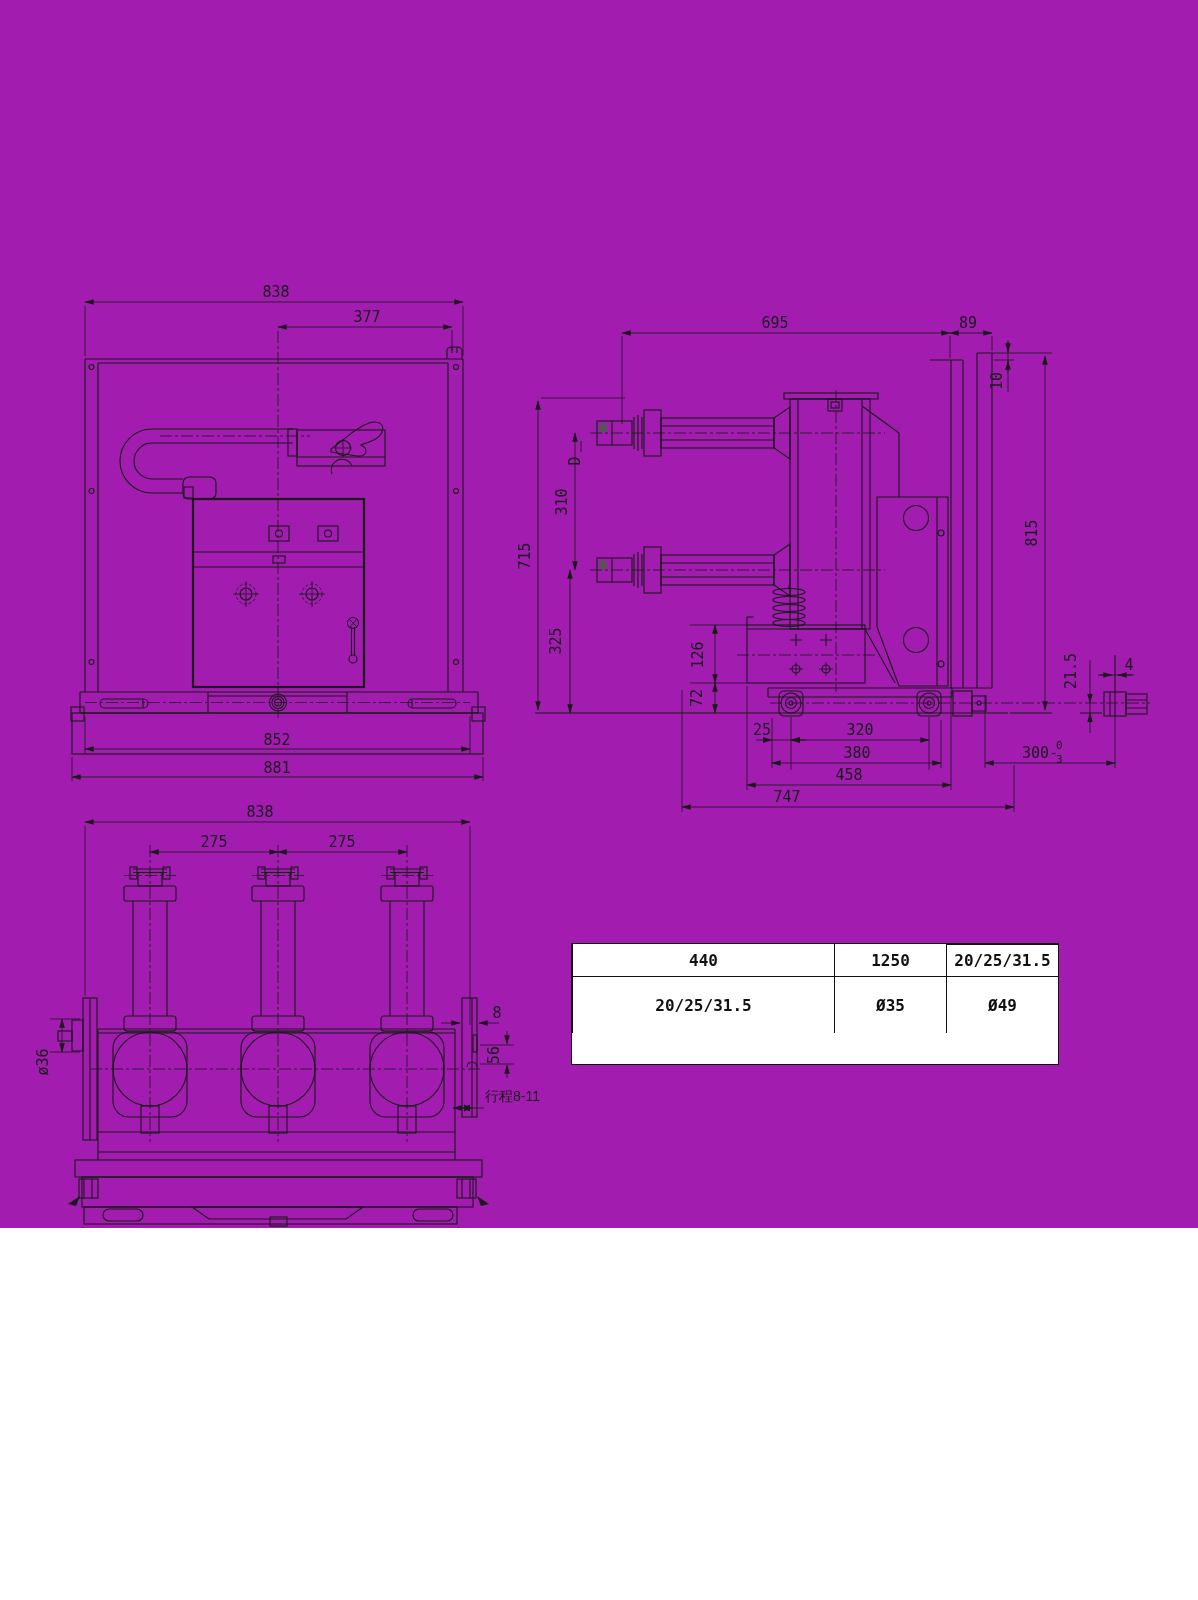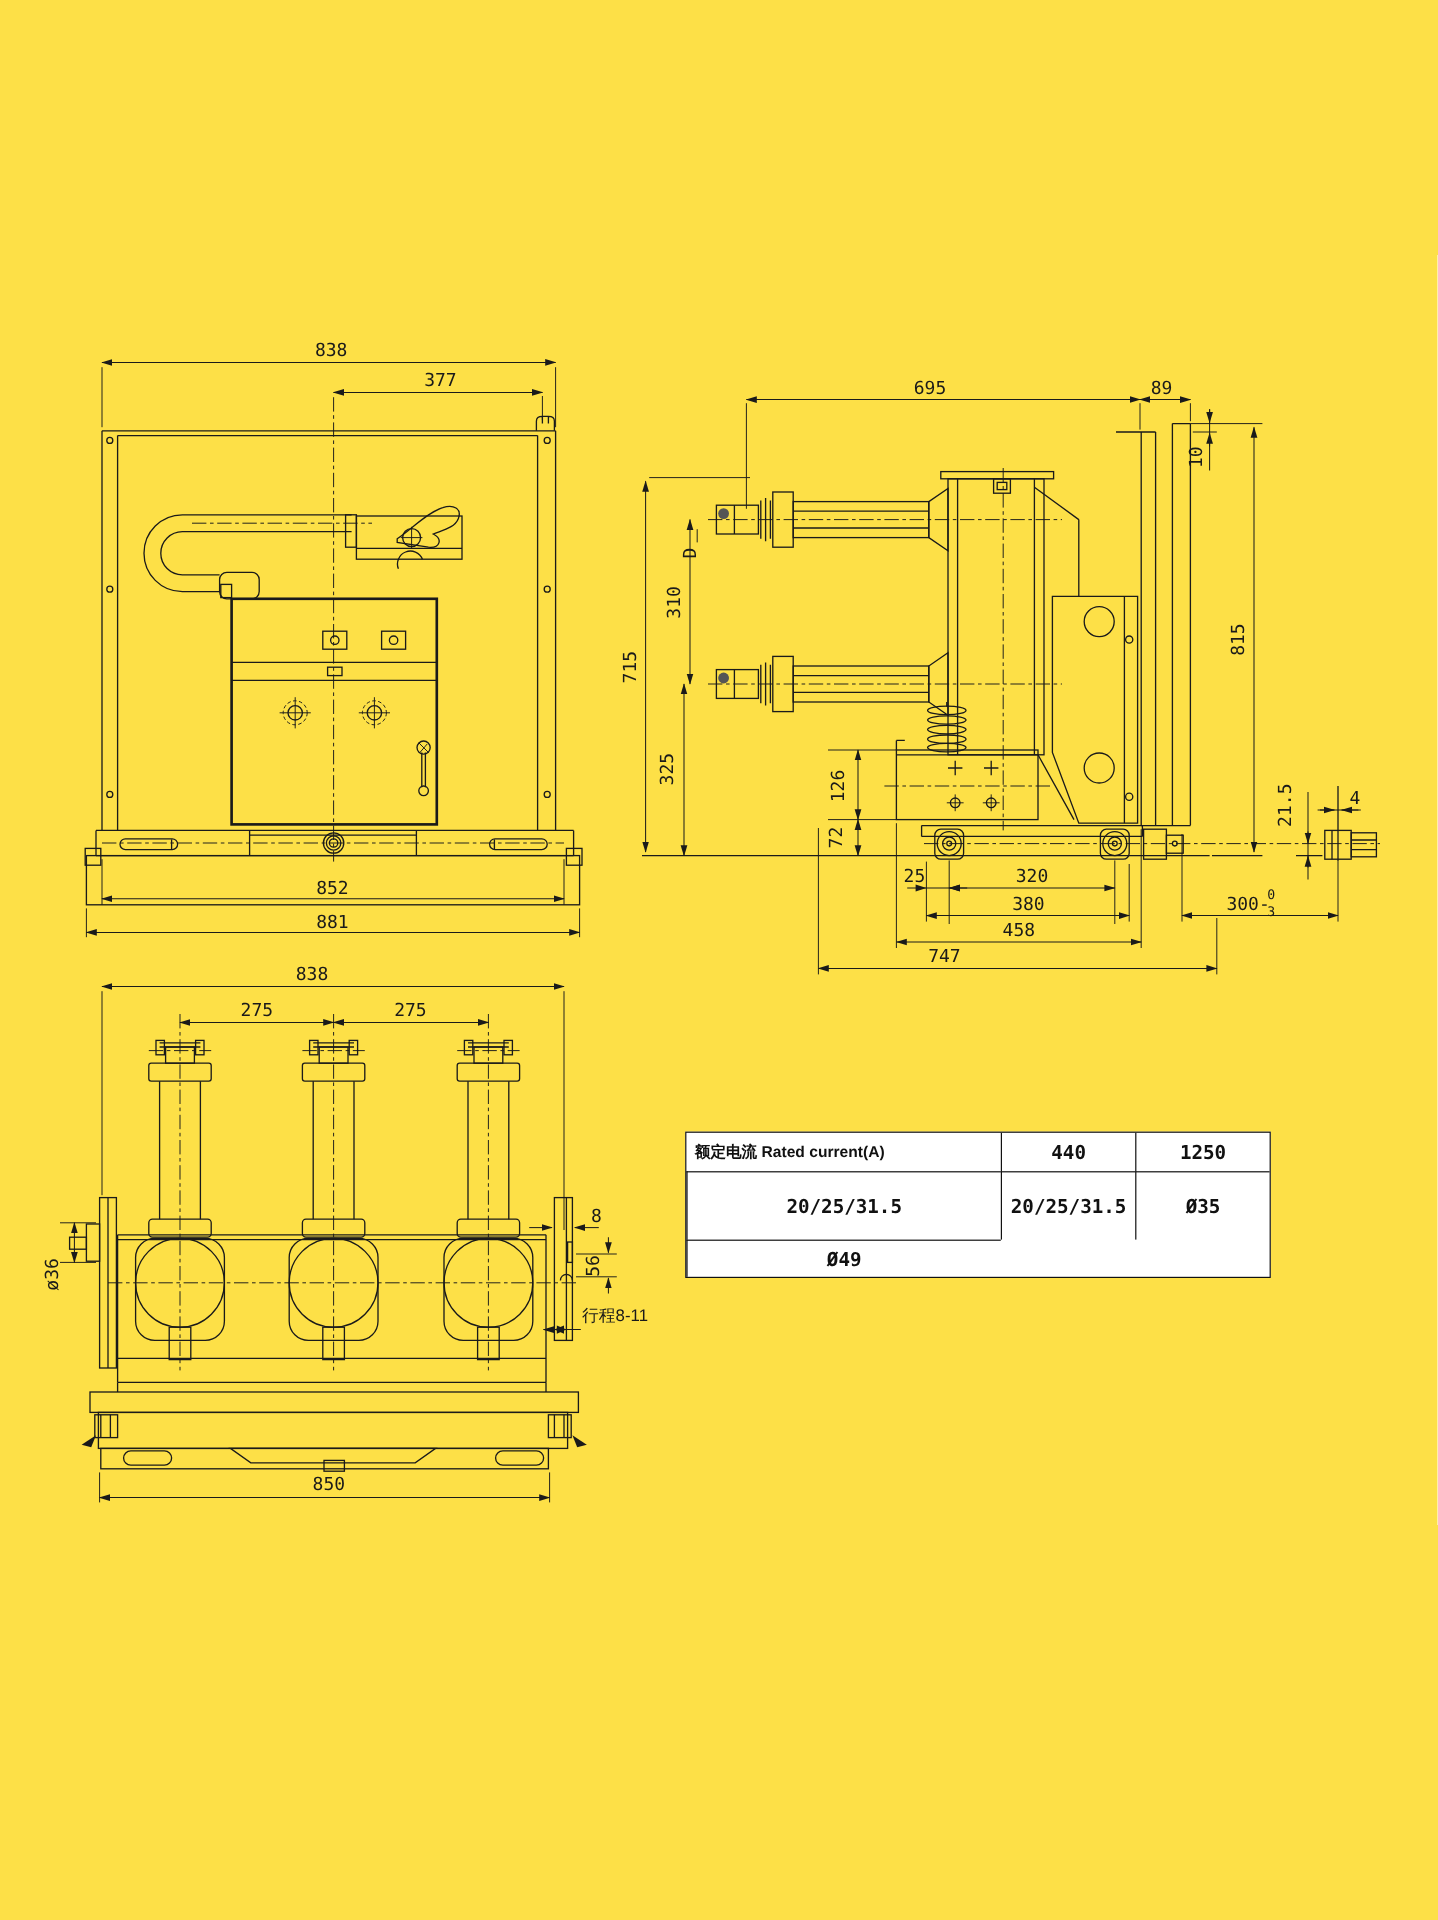--- a/index.html
+++ b/index.html
@@ -1,16 +1,16 @@
 <!DOCTYPE html>
 <html><head>
 <meta charset="utf-8">
 <style>
   html,body{margin:0;padding:0;background:#ffffff;}
-  #page{position:relative;width:1198px;height:1600px;background:#fde047;overflow:hidden;
+  #page{position:relative;width:1198px;height:1228px;background:#a21caf;overflow:hidden;
         font-family:"DejaVu Sans Mono","Liberation Sans",monospace;}
   svg{position:absolute;left:0;top:0;}
   svg text{font-family:"DejaVu Sans Mono",monospace;font-size:15px;fill:#1a1a1a;stroke:none;}
   .small{font-size:11px;}
   
   .spec{position:absolute;left:571px;top:943px;width:486px;border:1.7px solid #111;
         display:grid;grid-template-columns:262px 112px 1fr;grid-template-rows:32px 57px 31px;
         background:#fff;color:#111;}
   .spec .cell{border-left:1.2px solid #111;border-top:1.2px solid #111;display:flex;
         align-items:center;justify-content:center;overflow:hidden;}
@@ -311,24 +311,20 @@
     <text x="342" y="847" text-anchor="middle">275</text>
     <text x="48" y="1062" text-anchor="middle" transform="rotate(-90 48 1062)">ø36</text>
     <text x="497" y="1018" text-anchor="middle">8</text>
     <text x="499" y="1055" text-anchor="middle" transform="rotate(-90 499 1055)">56</text>
     <text x="485" y="1101" style="font-size:14px;font-family:'Liberation Sans',sans-serif;">行程8-11</text>
     <text x="274" y="1242" text-anchor="middle">850</text>
   </g>
 </svg>
 
   <div class="spec">
-    <div class="cell lab first-col first-row">
-      <div>额定电流 Rated current(A)</div>
-      <div></div>
-    </div>
     <div class="cell val first-row">440</div>
     <div class="cell val first-row">1250</div>
 
     <div class="cell val">20/25/31.5</div>
     <div class="cell val">20/25/31.5</div>
 
     <div class="cell val">Ø35</div>
     <div class="cell val">Ø49</div>
   </div>
 

